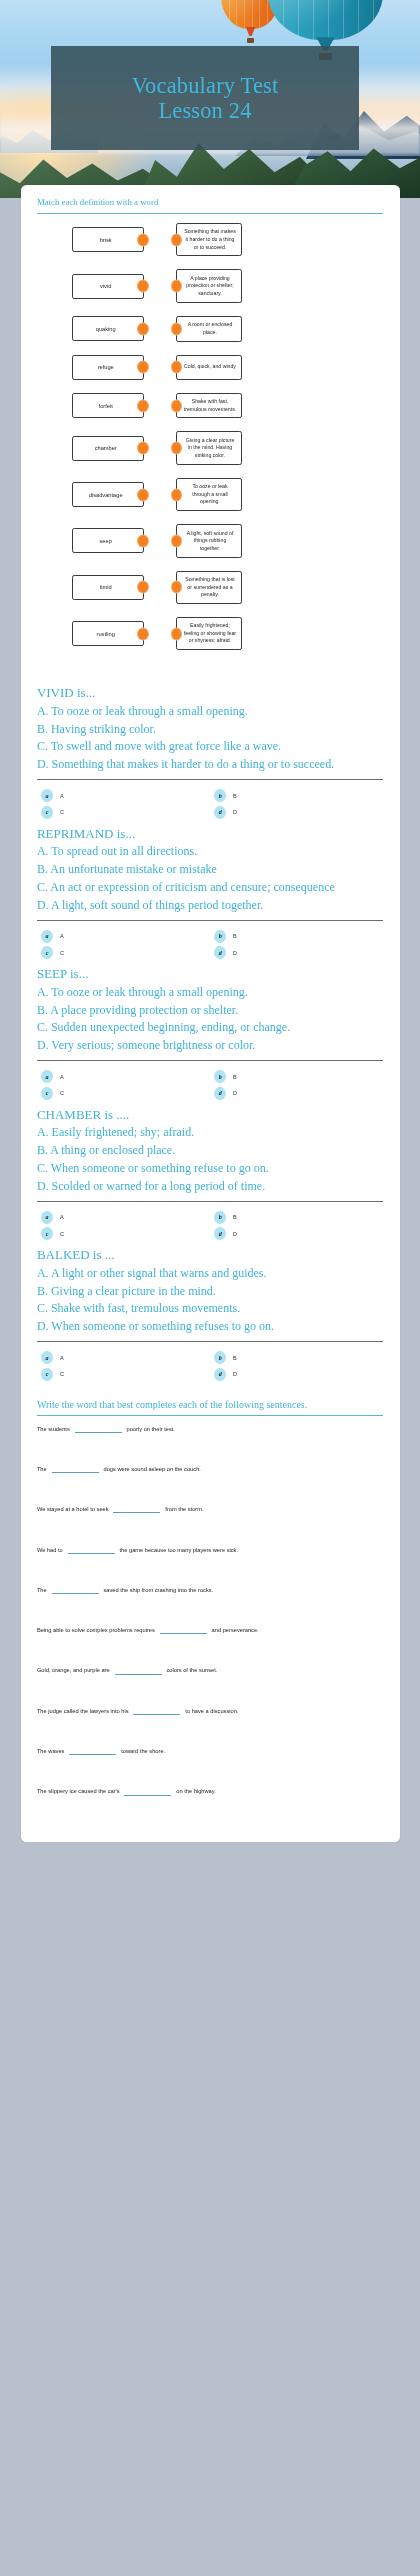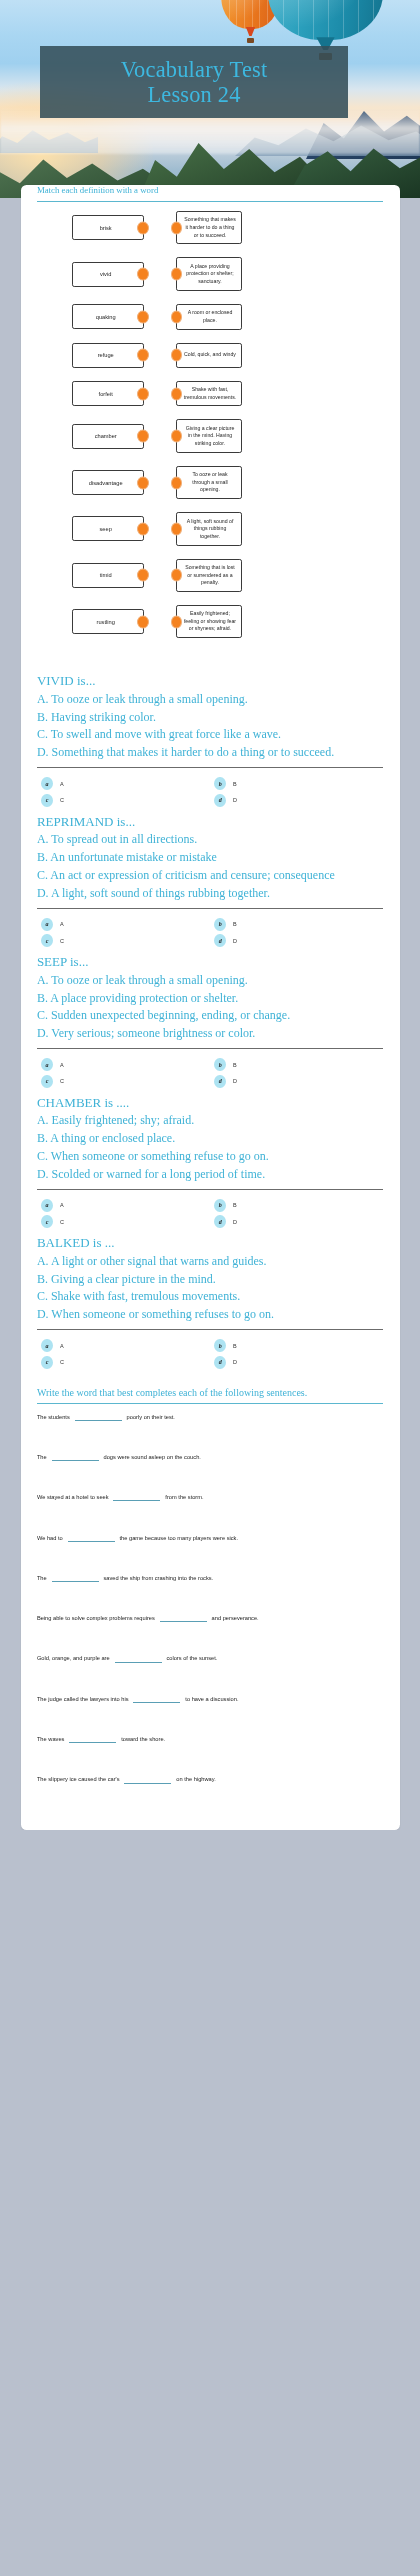--- a/index.html
+++ b/index.html
@@ -66,42 +66,42 @@
     position:absolute; left:44%; bottom:2%; width:12%; height:6%; background:#7a4a24; border-radius:1.1px;
   }
   .b-orange { left:221px; top:-46px; width:59px; height:91px; }
   .b-orange .env { background:linear-gradient(100deg,#f0a23a 0%,#ef8c2a 30%,#e8751d 62%,#d85f17 100%); }
   .b-teal { left:268px; top:-66px; width:115px; height:129px; }
   .b-teal .env { background:linear-gradient(100deg,#4fb6cf 0%,#2ba0bd 35%,#1b8aa8 70%,#14738e 100%); }
   .b-teal .neck { background:#14738e; }
 
   
   .title-plate {
-    position:absolute; left:40px; top:46px; width:308px; height:72px;
+    position:absolute; left:51px; top:46px; width:308px; height:104px;
     background:rgba(52,79,89,.88);
     display:flex; align-items:center; justify-content:center;
   }
   .title-text {
     font-family:"Liberation Serif", serif;
     color:#3db8e0; font-size:22.4px; line-height:1.12; text-align:center;
     letter-spacing:0.2px; white-space:pre-line;
   }
 
   
   .card {
     position:relative; margin:-13px auto 0 auto;
     width:379px; background:#ffffff; border-radius:5.5px;
     padding:0 0 14.2px 0;
     box-shadow:0 0.5px 1.6px rgba(0,0,0,.10);
   }
   .section { padding:0 16.4px; }
   .section-title {
     font-family:"Liberation Serif", serif;
     color:#3fb2d6; font-size:8.8px; line-height:1.35;
-    padding-bottom:3.8px;
+    padding-top:12px; padding-bottom:3.8px;
   }
   .rule { height:0.5px; background:#5bb7cf; width:100%; margin-bottom:2.2px; }
 
   
   .match-list { padding:7.7px 0 3.3px 0; }
   .match-row {
     position:relative; display:flex; align-items:center;
     min-height:25px; margin-bottom:13px;
   }
   .word-box {
@@ -344,21 +344,21 @@
             <span class="bubble-label">D</span>
           </div>
         </div>
       </div>
 
       <div>
         <div class="mc-q">REPRIMAND is...</div>
         <div class="mc-opt">A. To spread out in all directions.</div>
         <div class="mc-opt">B. An unfortunate mistake or mistake</div>
         <div class="mc-opt">C. An act or expression of criticism and censure; consequence</div>
-        <div class="mc-opt">D. A light, soft sound of things rubbing together.</div>
+        <div class="mc-opt">D. A light, soft sound of things period together.</div>
         <div class="mc-rule"></div>
         <div class="mc-grid">
           <div class="mc-cell">
             <span class="bubble">a</span>
             <span class="bubble-label">A</span>
           </div>
           <div class="mc-cell">
             <span class="bubble">b</span>
             <span class="bubble-label">B</span>
           </div>

